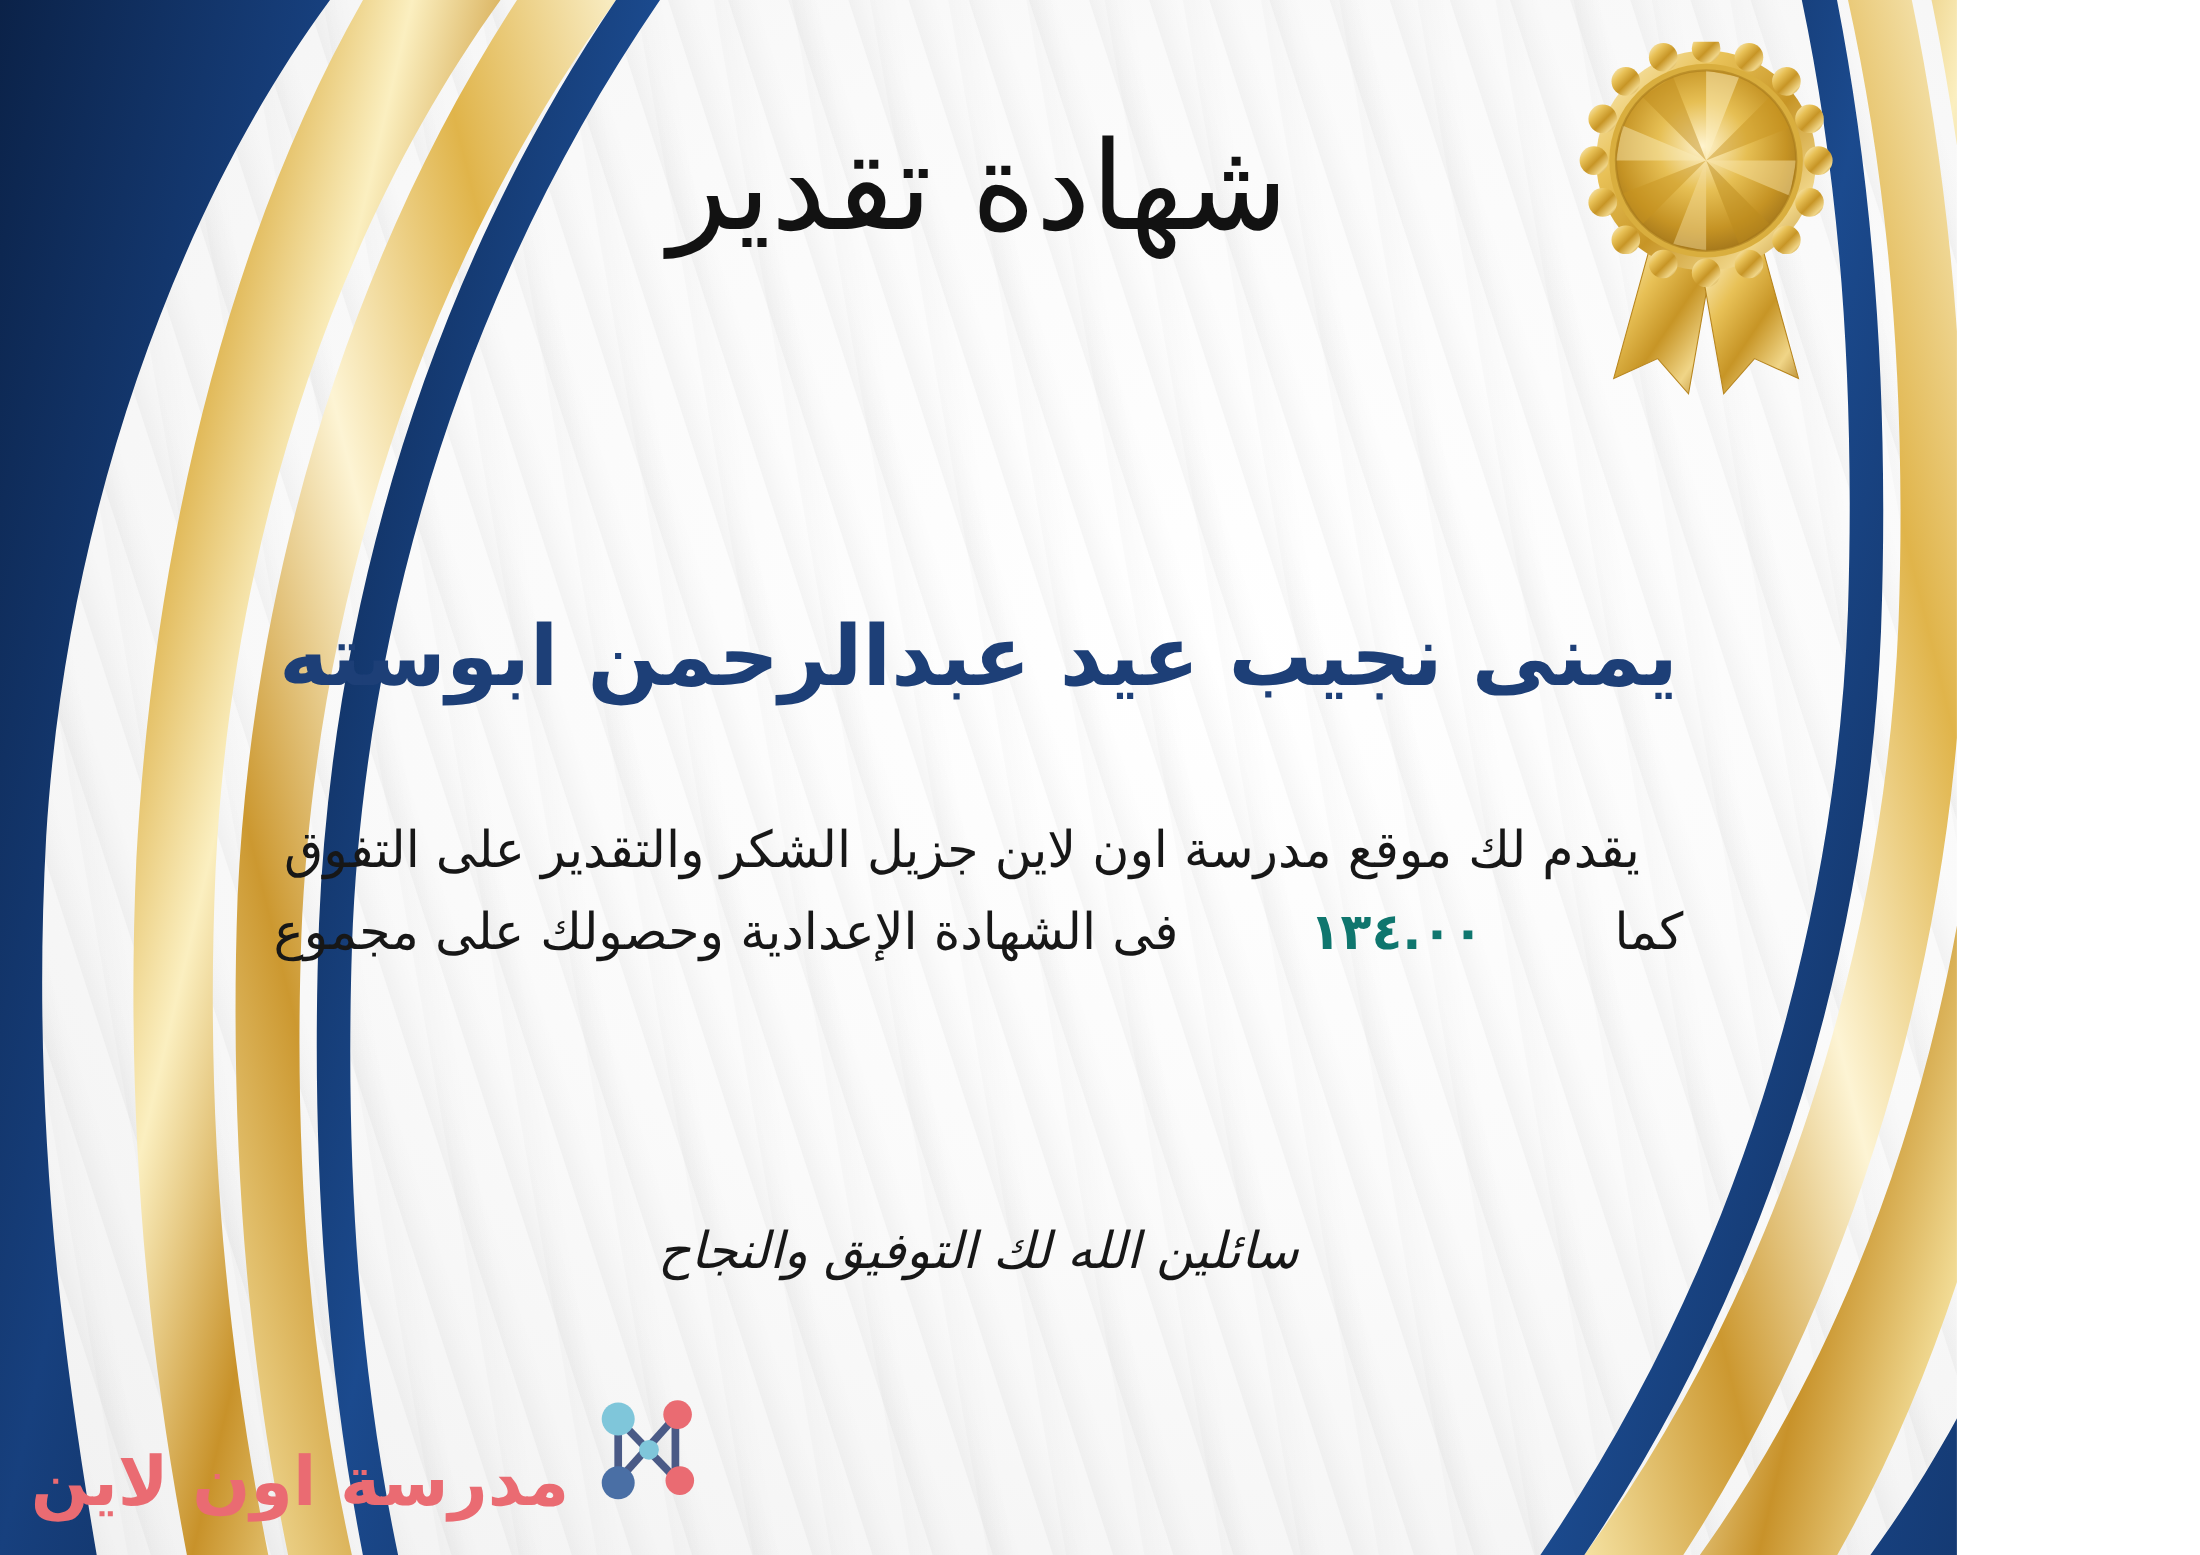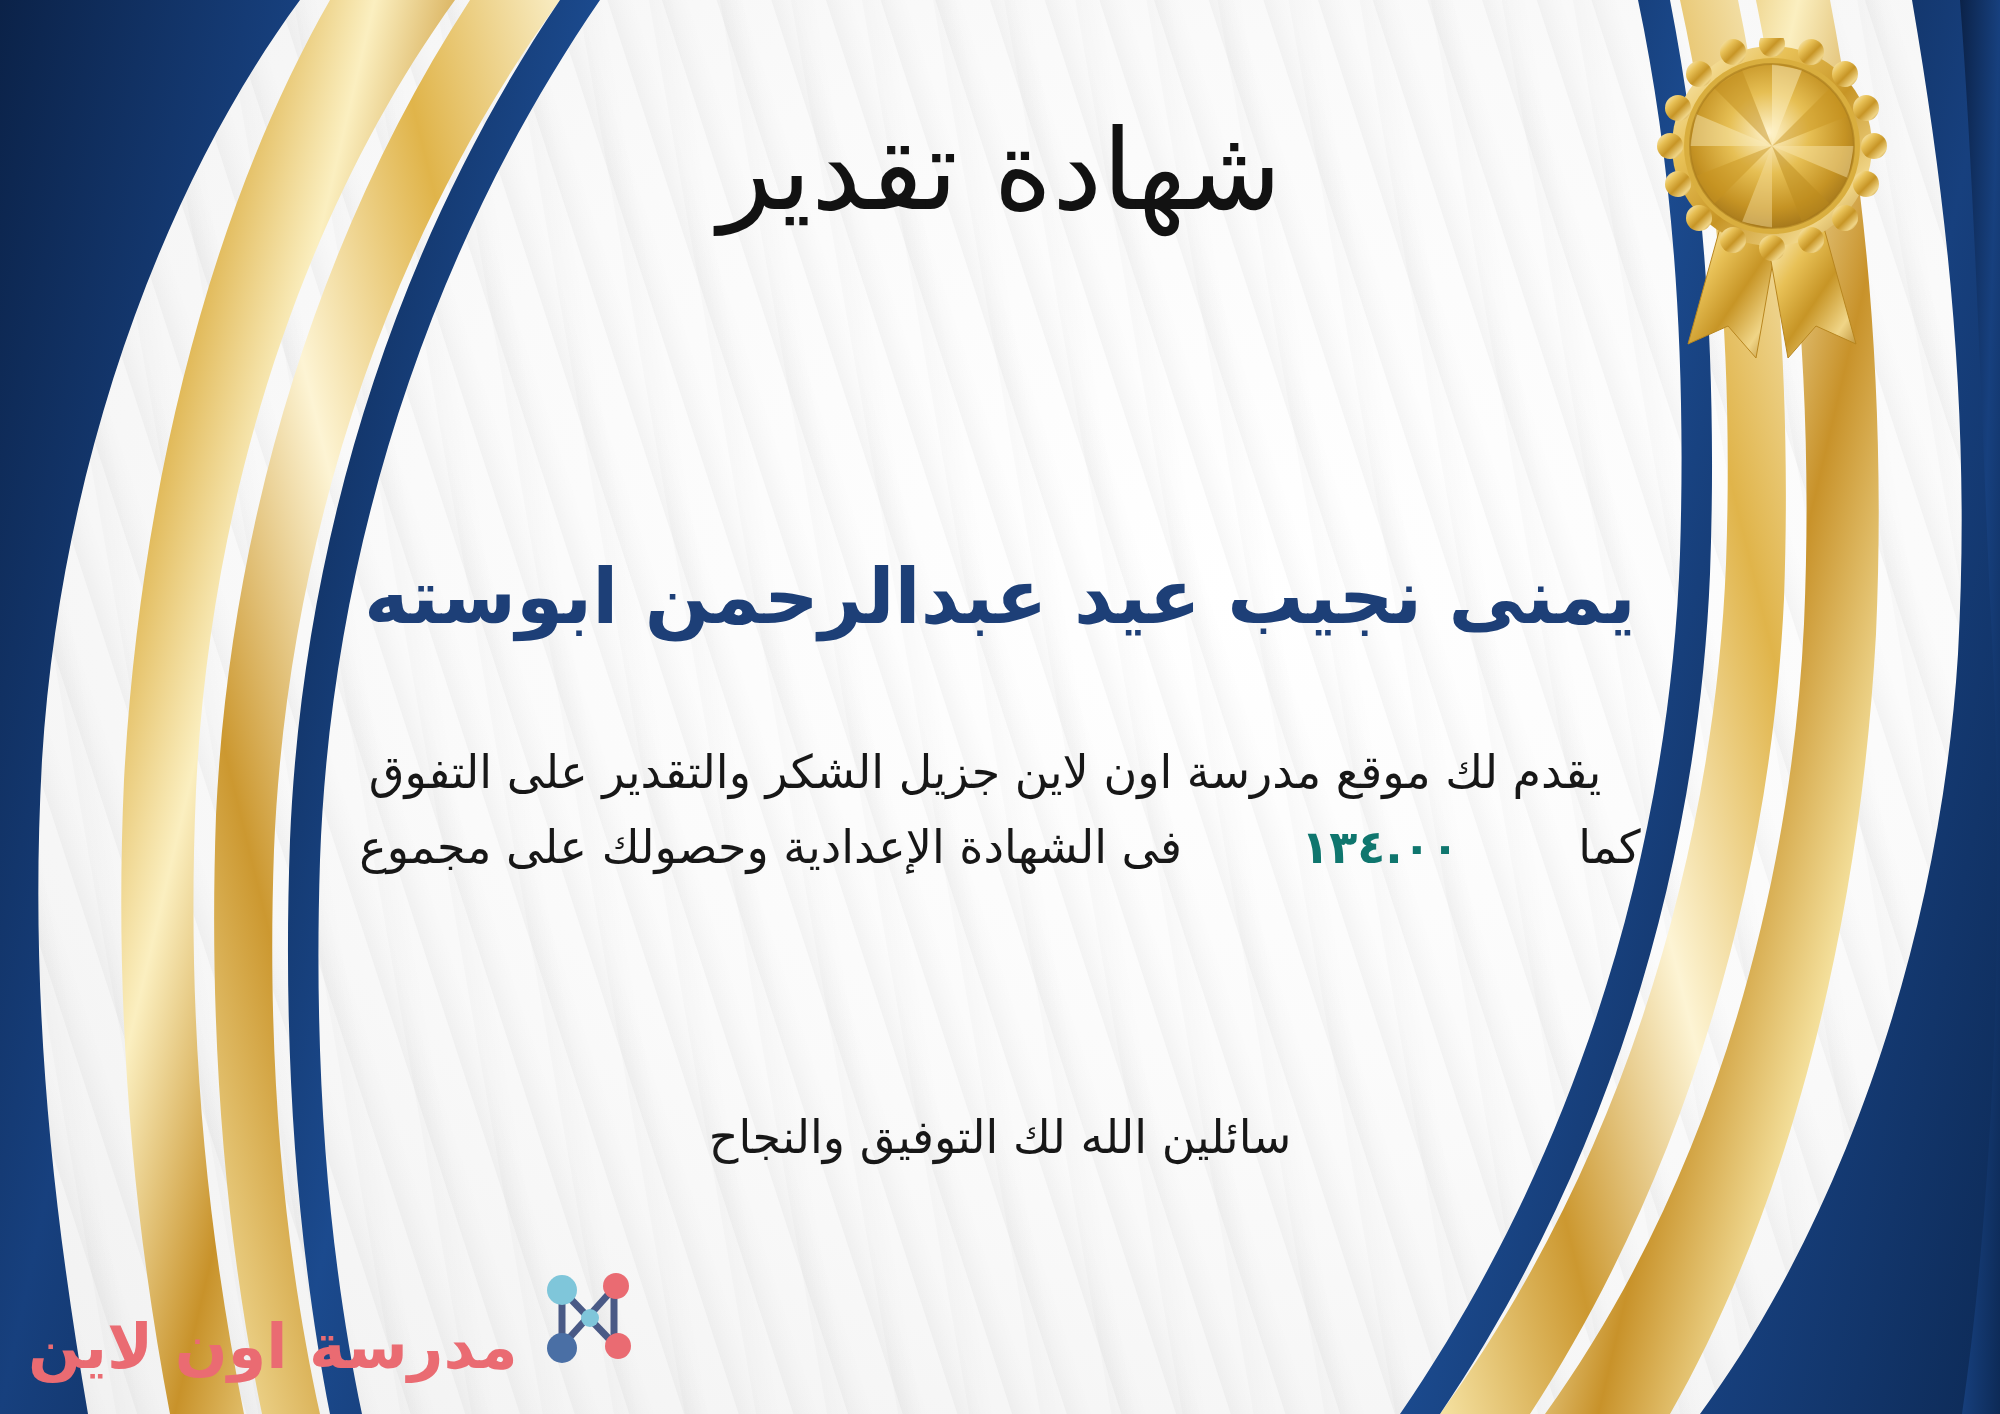--- a/index.html
+++ b/index.html
@@ -2,21 +2,21 @@
 <html><head>
 <meta charset="utf-8">
 <style>
   html,body{margin:0;padding:0;}
   body{
     width:2000px;height:1414px;
     font-family:"DejaVu Sans","Liberation Sans",sans-serif;
     background:#ffffff;overflow:hidden;
   }
   .certificate{
-    position:relative;width:2000px;height:1414px;overflow:hidden;
+    position:relative;width:1779px;height:1414px;overflow:hidden;
     background:#ffffff;
   }
   
   .paper-texture{
     position:absolute;inset:0;
     background:
       repeating-linear-gradient(
         72deg,
         rgba(255,255,255,0) 0px,
         rgba(255,255,255,0) 26px,
@@ -65,21 +65,21 @@
   .line1{padding-right:30px;}
   .line2{padding-right:0px;}
   .line3{padding-right:10px;}
   .grade{
     color:#0f766e;font-weight:700;letter-spacing:2px;
     padding:0 26px;display:inline-block;
   }
   .gap{display:inline-block;width:64px;}
   .closing{
     position:absolute;top:1110px;left:0;right:0;
-    font-size:46px;color:#171717;
+    font-size:46px;color:#171717;font-style:italic;
   }
 
   
   .brand{
     position:absolute;left:28px;bottom:36px;
     display:flex;align-items:flex-end;direction:ltr;
   }
   .brand-text{display:flex;flex-direction:column;align-items:flex-start;}
   .brand-ar{
     font-size:62px;font-weight:700;color:#ea6b72;line-height:1.02;

